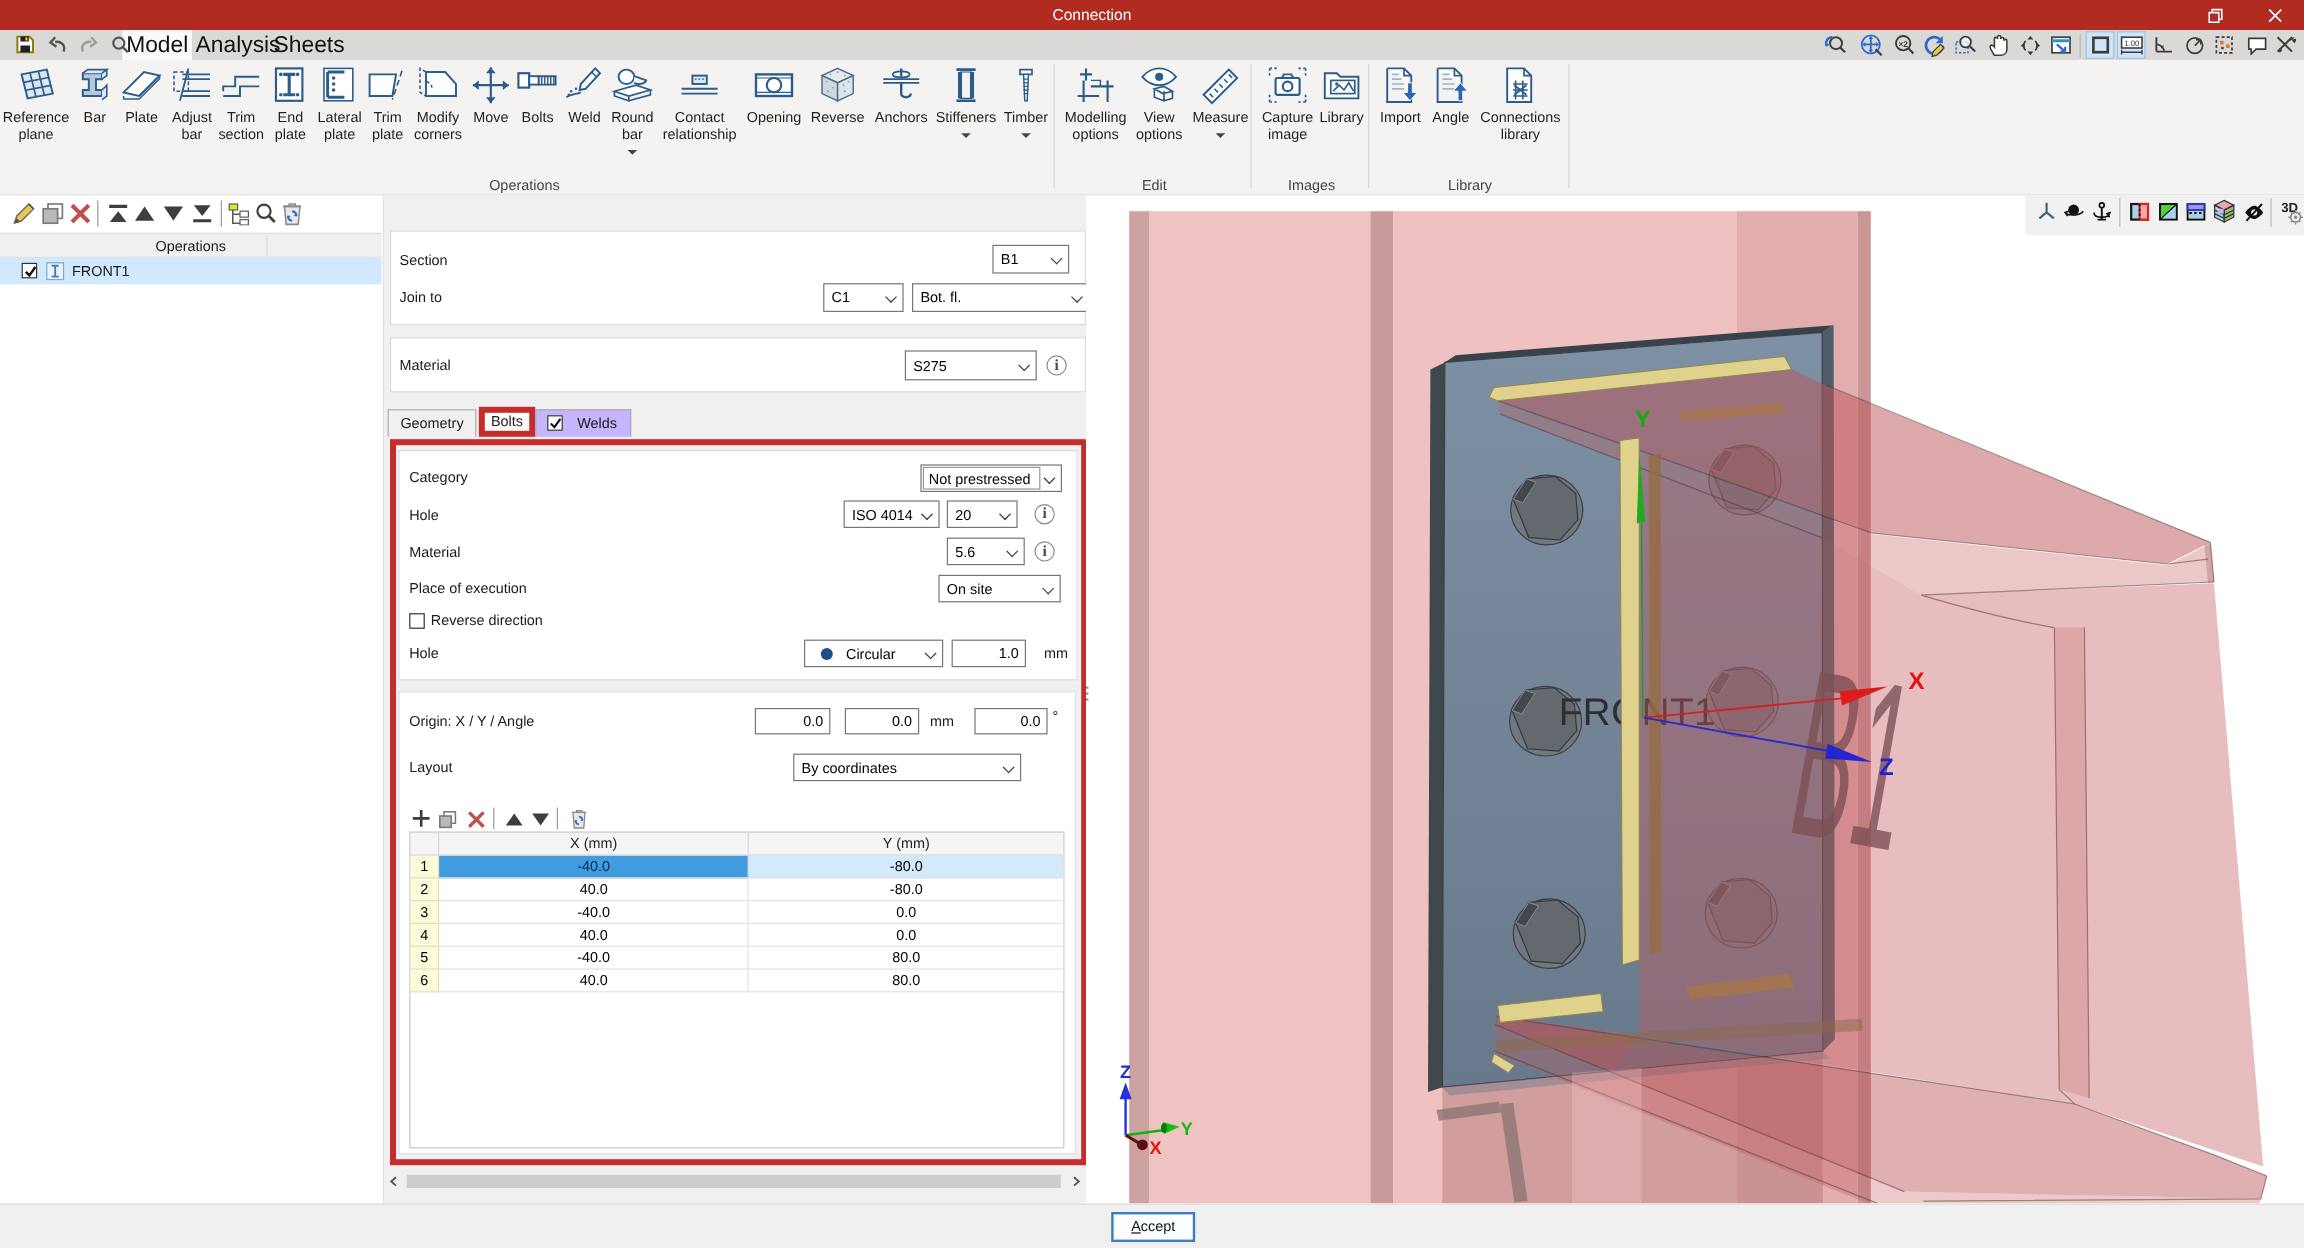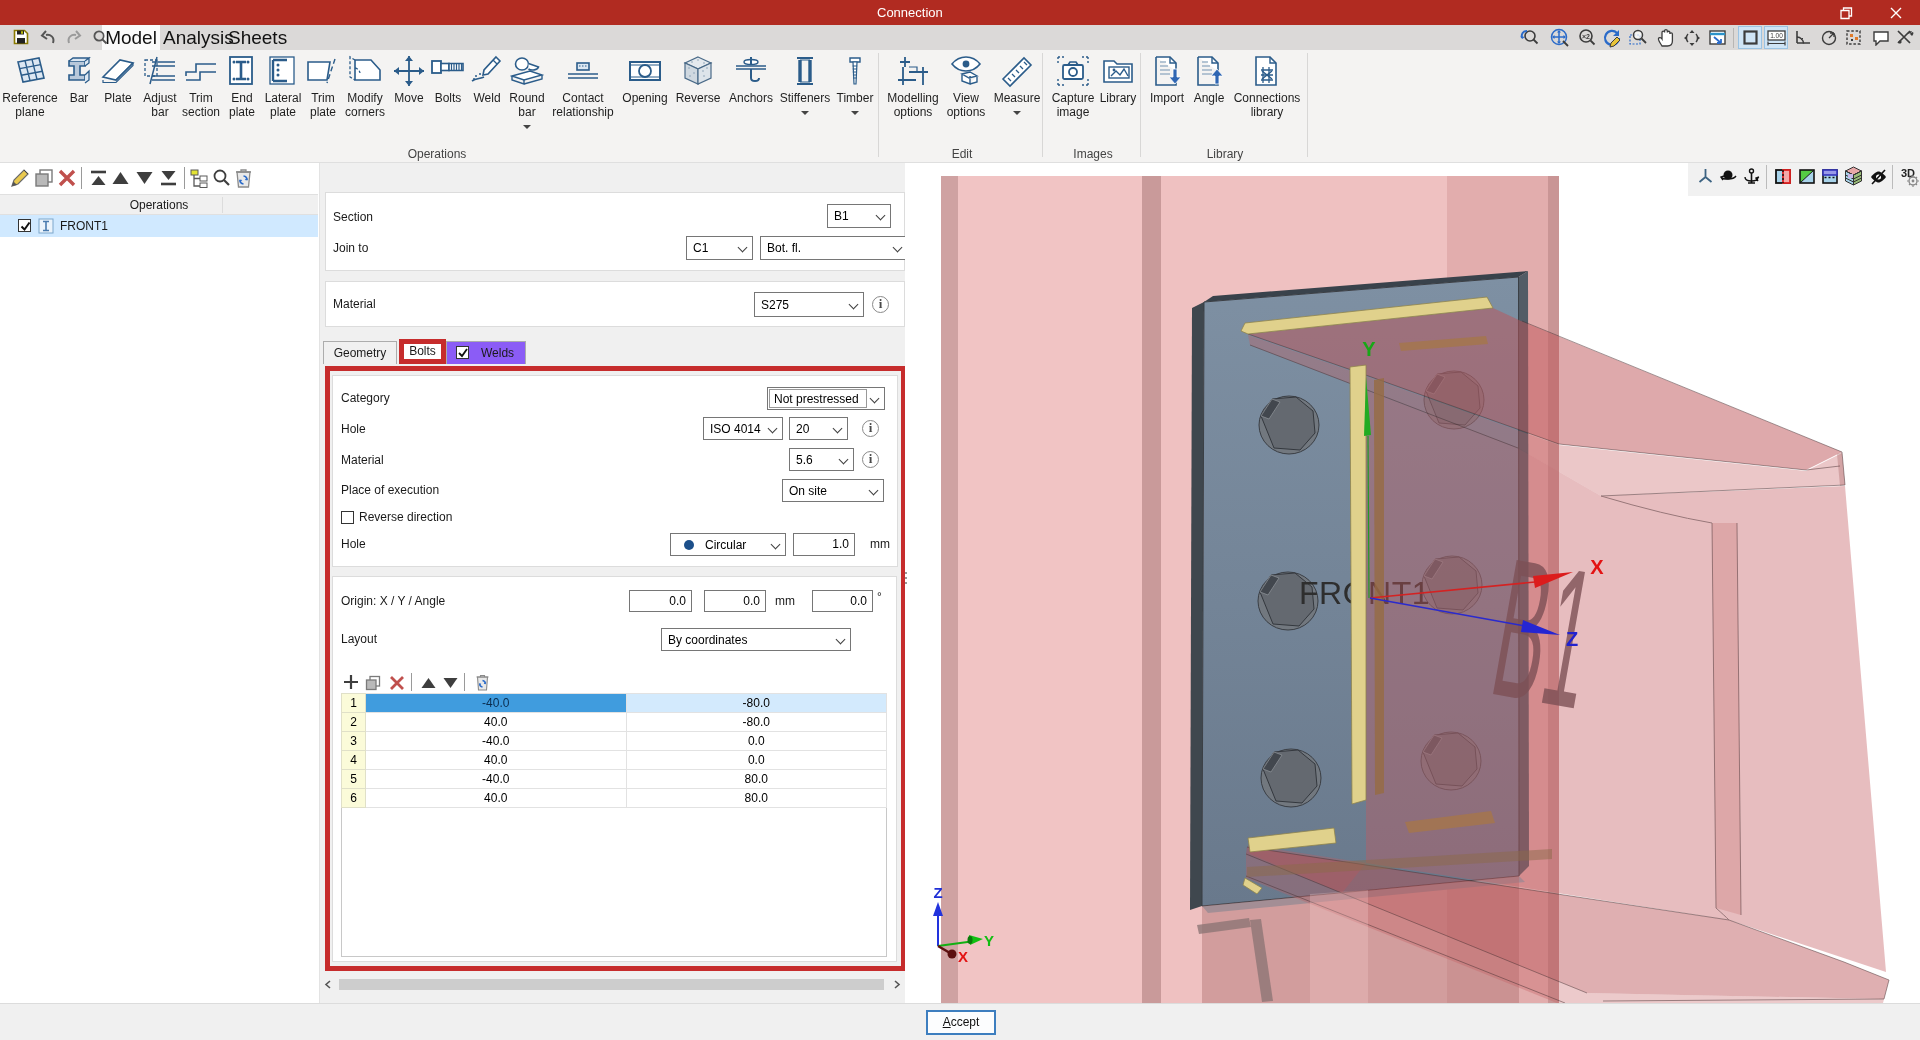--- a/index.html
+++ b/index.html
@@ -478,21 +478,21 @@
 <div class="gbox" style="left:5px;top:118px;width:580px;height:46px"></div>
 <div class="flabel" style="left:13px;top:134px">Material</div>
 <div class="combo" style="left:434px;top:129px;width:110px;height:25px">
       <span class="tx">S275</span>
       <span class="ar"></span>
     </div>
 <div class="info" style="left:552px;top:133px">i</div>
 
 <div class="abs" style="left:3px;top:178px;width:74px;height:23px;background:#f0f0f0;border:1px solid #acacac;border-bottom:none;text-align:center;line-height:22px">Geometry</div>
 <div class="abs" style="left:79px;top:176px;width:47px;height:25px;background:#fff;border:5px solid #c62c2c;text-align:center;line-height:15px">Bolts</div>
-<div class="abs" style="left:126px;top:178px;width:80px;height:23px;background:#8b5cf6;border:1px solid #acacac;border-bottom:none">
+<div class="abs" style="left:126px;top:178px;width:80px;height:23px;background:#c4b5fd;border:1px solid #acacac;border-bottom:none">
       <span class="cb" style="left:9px;top:4px"></span>
       <svg class="abs" style="left:10px;top:5px" width="12" height="12" viewBox="0 0 12 12">
         <path d="M2 6l3 3 5-7" fill="none" stroke="#111" stroke-width="1.8"></path>
       </svg>
       <span class="abs" style="left:34px;top:4px">Welds</span>
     </div>
 
 <div class="redbox" style="left:5px;top:203px;width:581px;height:605px"></div>
 <div class="gbox" style="left:12px;top:212px;width:566px;height:192px"></div>
 <div class="flabel" style="left:21px;top:228px">Category</div>
@@ -566,20 +566,25 @@
 <svg class="abs" style="left:155px;top:510px" width="15" height="18" viewBox="0 0 15 18">
       <path d="M2.5 4h10l-1 13h-8z" fill="#e9e9e9" stroke="#8a8a8a" stroke-width="1.1"></path>
       <path d="M1.5 4h12M5.5 4V2.5h4V4" stroke="#8a8a8a" stroke-width="1.1" fill="none"></path>
       <path d="M7.5 7.5a3.2 3.2 0 0 1 2.8 3.2M7.5 14a3.2 3.2 0 0 1-2.8-3.2" fill="none" stroke="#2b6bc9" stroke-width="1.4"></path>
       <path d="M10.5 8.8l.4 2.4-2.2-.5zM4.5 12.7l-.4-2.4 2.2.5z" fill="#2b6bc9"></path>
     </svg>
 
 <div class="abs" style="left:21px;top:530px;width:546px;height:264px;background:#fff;border:1px solid #c8c8c8"></div>
 <table id="btable">
 <tbody>
+        <tr class="hd">
+          <td class="rn"></td>
+          <td style="width:259px">X (mm)</td>
+          <td style="width:263px">Y (mm)</td>
+        </tr>
 <tr>
           <td class="rn">1</td>
           <td style="background:#409cde;color:#0a2c4e">-40.0</td>
           <td style="background:#d3eafd">-80.0</td>
         </tr>
 <tr>
           <td class="rn">2</td>
           <td>40.0</td>
           <td>-80.0</td>
         </tr>

